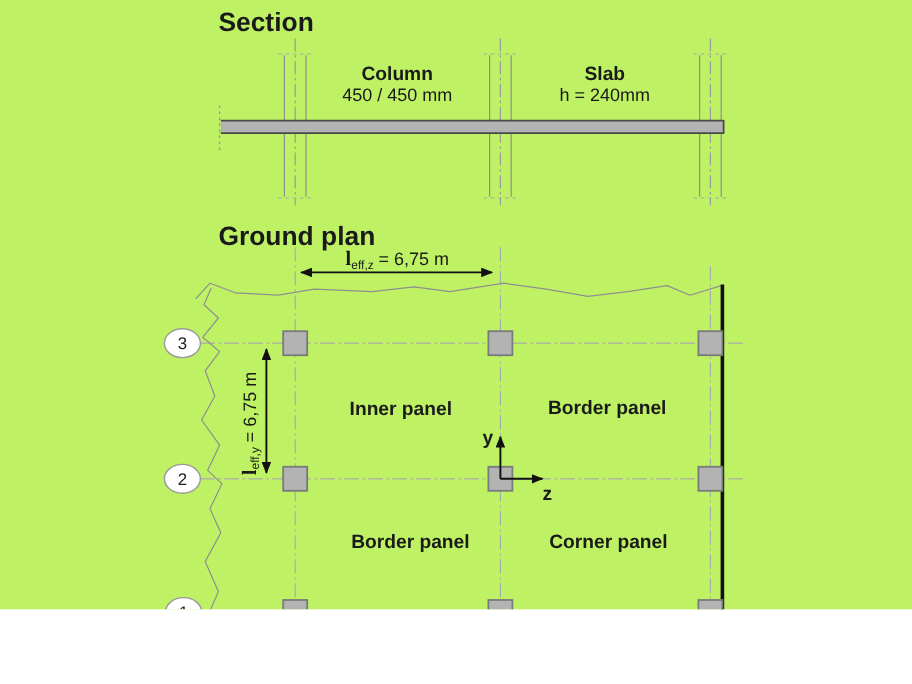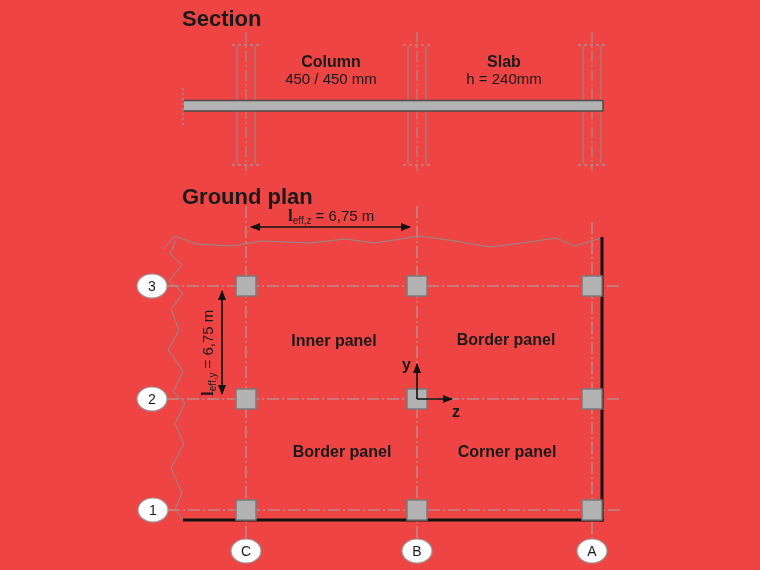--- a/index.html
+++ b/index.html
@@ -1,17 +1,17 @@
 <!DOCTYPE html>
 <html><head>
 <meta charset="utf-8">
 <style>
   html,body{margin:0;padding:0;background:#ffffff;}
-  .stage{position:relative;width:760px;height:570px;overflow:hidden;
-         font-family:"Liberation Sans",sans-serif;background:#ef4444;}
+  .stage{position:relative;width:760px;height:508px;overflow:hidden;
+         font-family:"Liberation Sans",sans-serif;background:#bef264;}
   svg{position:absolute;left:0;top:0;}
   text{fill:#1a1a1a;font-family:"Liberation Sans",sans-serif;}
   .t-title{font-size:22px;font-weight:bold;}
   .t-label{font-size:16px;font-weight:bold;text-anchor:middle;}
   .t-value{font-size:15px;text-anchor:middle;}
   .t-axis{font-size:16px;font-weight:bold;}
   .bub{font-size:14px;text-anchor:middle;}
   .dimsym{font-family:"Liberation Serif",serif;font-weight:bold;font-size:17px;}
   .dimsub{font-size:10px;}
   .dimval{font-size:15px;}

